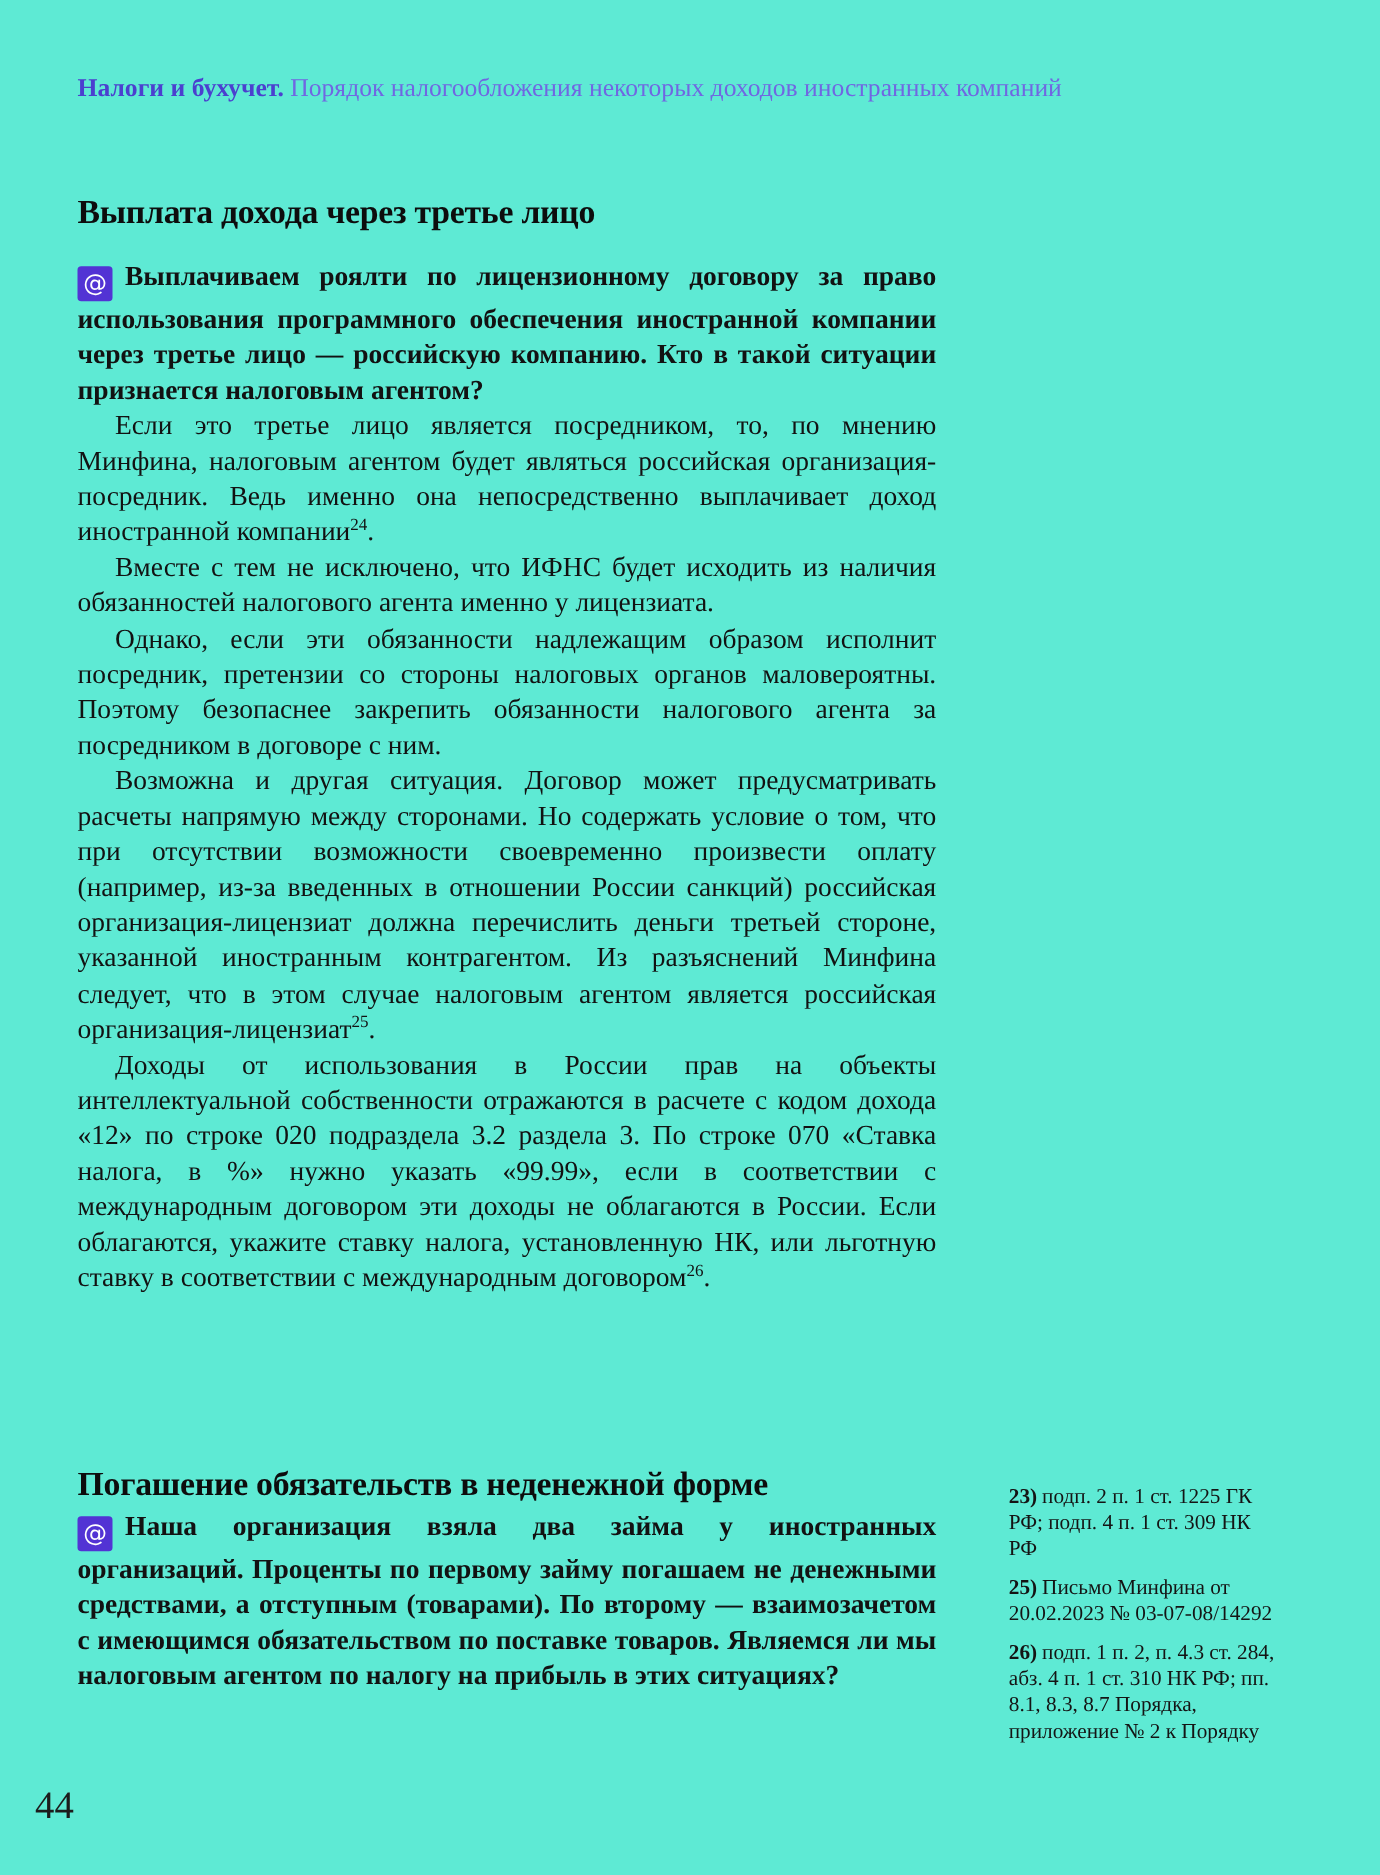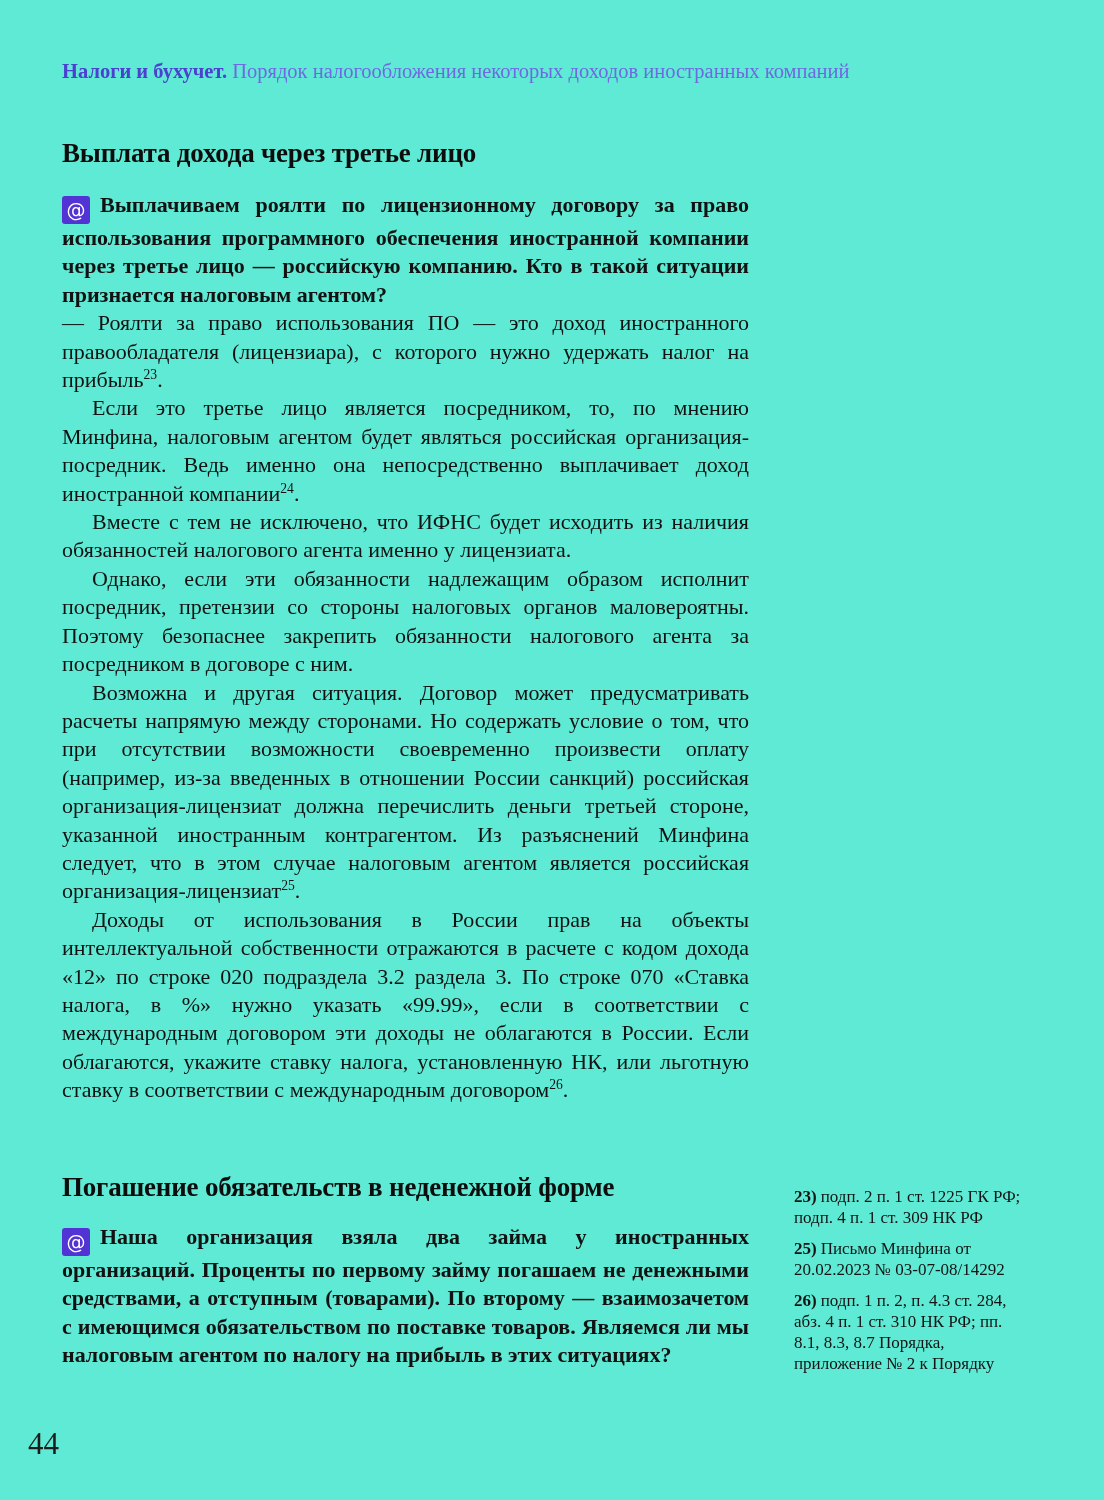--- a/index.html
+++ b/index.html
@@ -33,38 +33,38 @@
     color: var(--brand-purple);
     font-weight: 700;
   }
   .header .subtitle {
     color: var(--subtitle-purple);
     font-weight: 400;
   }
   .main-col {
     position: absolute;
     left: 62px;
-    top: 137px;
+    top: 153px;
     width: 687px;
   }
   .section2 {
     position: absolute;
     left: 62px;
     top: 1171px;
     width: 687px;
   }
   h1 {
     font-size: 27px;
     line-height: 32px;
     font-weight: 700;
     margin: 0 0 22px 0;
     color: #0d0d0d;
     letter-spacing: -0.2px;
   }
-  .section2 h1 { margin-bottom: 20px; }
+  .section2 h1 { margin-bottom: 4px; }
   p.body, p.question {
     margin: 0;
     font-size: 22px;
     line-height: 28.4px;
     text-align: justify;
     hyphens: auto;
     -webkit-hyphens: auto;
   }
   p.question { font-weight: 700; }
   p.ind { text-indent: 30px; }
@@ -89,21 +89,21 @@
     vertical-align: -5px;
     text-indent: 0;
   }
   .footnotes {
     position: absolute;
     left: 793px;
     top: 1186px;
     width: 232px;
   }
   .fn {
-    margin: 0 0 10px 1px;
+    margin: 0 0 10px 14px;
     font-size: 17px;
     line-height: 21px;
     text-align: left;
     color: #141414;
   }
   .fn b { font-weight: 700; margin-right: 4px; }
   .pageno {
     position: absolute;
     left: 28px;
     top: 1431px;
@@ -120,21 +120,20 @@
   <div class="header">
     <span class="brand">Налоги и бухучет.</span>
     <span class="subtitle">Порядок налогообложения некоторых доходов иностранных компаний</span>
   </div>
 
   <div class="main-col">
     <h1>Выплата дохода через третье лицо</h1>
 
     <p class="question"><span class="at-icon"><span>@</span></span><span>Выплачиваем роялти по лицензионному договору за право использования программного обеспечения иностранной компании через третье лицо — российскую компанию. Кто в такой ситуации признается налоговым агентом?</span></p>
 
-    <p class="body"><span>—  Роялти за право использования ПО — это доход иностранного правообладателя (лицензиара), с которого нужно удержать налог на прибыль</span><sup>23</sup><span>.</span></p>
 
     <p class="body ind"><span>Если это третье лицо является посредником, то, по мнению Минфина, налоговым агентом будет являться российская организация-посредник. Ведь именно она непосредственно выплачивает доход иностранной компании</span><sup>24</sup><span>.</span></p>
 
     <p class="body ind"><span>Вместе с тем не исключено, что ИФНС будет исходить из наличия обязанностей налогового агента именно у лицензиата.</span></p>
 
     <p class="body ind"><span>Однако, если эти обязанности надлежащим образом исполнит посредник, претензии со стороны налоговых органов маловероятны. Поэтому безопаснее закрепить обязанности налогового агента за посредником в договоре с ним.</span></p>
 
 
     <p class="body ind"><span>Возможна и другая ситуация. Договор может предусматривать расчеты напрямую между сторонами. Но содержать условие о том, что при отсутствии возможности своевременно произвести оплату (например, из-за введенных в отношении России санкций) российская организация-лицензиат должна перечислить деньги третьей стороне, указанной иностранным контрагентом. Из разъяснений Минфина следует, что в этом случае налоговым агентом является российская организация-лицензиат</span><sup>25</sup><span>.</span></p>
 

